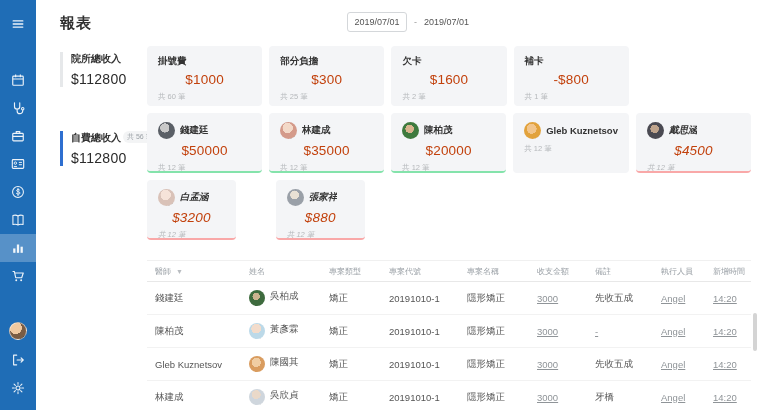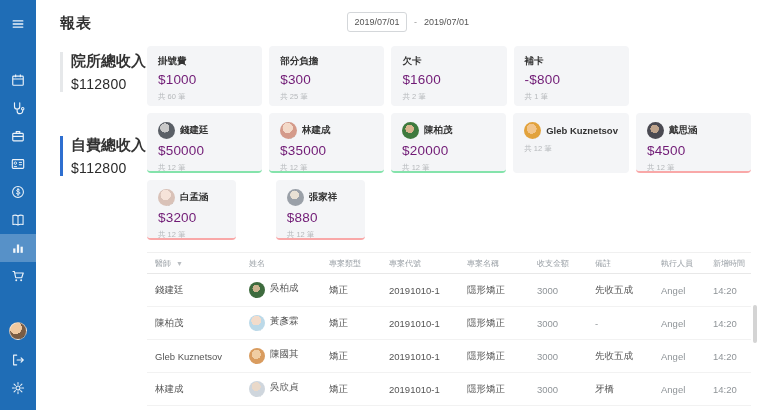--- a/index.html
+++ b/index.html
@@ -27,55 +27,55 @@
     font-size:9px; color:#555; text-align:center; font-family:"Liberation Sans",sans-serif; background:#fff; }
   .date-sep { font-size:9px; color:#9a9a9a; }
   .date-end { font-size:9px; color:#555; }
 
   .content { display:flex; margin-top:2px; }
 
   
   .summary { width:78px; margin-right:9px; flex-shrink:0; }
   .sumblk { padding-left:8px; border-left:3px solid #e6e8ea; margin-top:6px; margin-bottom:44px; }
   .sumblk.blue { border-left-color:#2e6fd0; }
-  .sum-label { font-size:15px; font-weight:bold; color:#333; white-space:nowrap; }
+  .sum-label { font-size:10px; font-weight:bold; color:#333; white-space:nowrap; }
   .sum-badge { font-size:7px; color:#9aa0a6; background:#f3f4f5; border-radius:7px; padding:1px 4px;
     margin-left:2px; white-space:nowrap; }
   .sum-value { font-size:14px; color:#2b2b2b; margin-top:5px; letter-spacing:.3px; }
 
   
   .cardscol { flex:1; }
   .cardrow { display:grid; grid-template-columns:repeat(5,1fr); gap:7px; margin-bottom:7px; }
   .card { background:#f4f5f7; border-radius:4px; padding:9px 11px 7px; height:60px;
     border-bottom:2px solid transparent; }
   .card .ctitle { font-size:9.5px; font-weight:bold; color:#333; }
-  .card .cvalue { font-size:13.5px; color:#701a75; margin-top:4px; letter-spacing:.2px; }
+  .card .cvalue { font-size:13.5px; color:#c2410c; margin-top:4px; letter-spacing:.2px;text-align:center; }
   .card .ccount { font-size:7.5px; color:#b5b8bb; margin-top:5px; }
   .card.acc-green { border-bottom-color:#84e3ab; }
-  .card.acc-red { border-bottom-color:#f9a8a8; }
+  .card.acc-red { border-bottom-color:#f9a8a8;font-style:italic; }
   .dhead { display:flex; align-items:center; gap:5px; }
   .dname { font-size:9.5px; font-weight:bold; color:#333; white-space:nowrap; overflow:hidden; }
   .avatar { width:17px; height:17px; border-radius:50%; flex-shrink:0; }
   .av1 { background:radial-gradient(circle at 40% 35%, #c9c9c9 0 30%, #5a5f66 31% 80%, #33363b 81%); }
   .av2 { background:radial-gradient(circle at 45% 35%, #f3d9c8 0 35%, #d49a8a 36% 75%, #8c5f52 76%); }
   .av3 { background:radial-gradient(circle at 45% 40%, #d8b48e 0 30%, #3e7a3e 31% 80%, #274d27 81%); }
   .av4 { background:radial-gradient(circle at 45% 40%, #f2c58c 0 35%, #e2a23c 36% 75%, #7a5117 76%); }
   .av5 { background:radial-gradient(circle at 45% 40%, #bfa48c 0 30%, #4a4a52 31% 80%, #26262b 81%); }
   .av6 { background:radial-gradient(circle at 45% 35%, #f6e3d9 0 35%, #d9c2b8 36% 75%, #9a7d70 76%); }
   .av7 { background:radial-gradient(circle at 45% 35%, #e8e0d4 0 30%, #9aa0a8 31% 80%, #5c6066 81%); }
 
   
   .tablewrap { position:relative; border-top:1px solid #f0f0f0; margin-top:1px; }
   .trow { display:grid; grid-template-columns:94px 80px 60px 78px 70px 58px 66px 52px 38px;
     align-items:center; border-bottom:1px solid #f2f2f2; padding-left:8px; }
   .trow.head { height:21px; border-bottom:1px solid #e8e8e8; cursor:default; }
   .trow.body { height:33px; cursor:pointer; background:#fff; }
   .th { font-size:8px; color:#9aa0a6; white-space:nowrap; }
   .td { font-size:9.5px; color:#555; white-space:nowrap; overflow:hidden; }
-  .td.dim { color:#8f9498; }
+  .td.dim { color:#8f9498;text-decoration:underline; }
   .namecell { display:flex; gap:5px; }
   .tavatar { width:16px; height:16px; border-radius:50%; flex-shrink:0; }
   .tav1 { background:radial-gradient(circle at 45% 40%, #cbb38f 0 28%, #3e6b3e 29% 80%, #233d23 81%); }
   .tav2 { background:radial-gradient(circle at 45% 35%, #f3dccb 0 35%, #bcd9e8 36% 78%, #6e93a8 79%); }
   .tav3 { background:radial-gradient(circle at 45% 40%, #f0cda3 0 35%, #d99c5f 36% 78%, #8a5c2e 79%); }
   .tav4 { background:radial-gradient(circle at 45% 35%, #ead9c9 0 32%, #cfd6dd 33% 78%, #8a9098 79%); }
   .sortcaret { font-size:7px; color:#b8bcc0; margin-left:5px; }
   .vscroll { position:absolute; right:-6px; top:52px; width:4px; height:38px;
     background:#d4d4d4; border-radius:2px; cursor:pointer; }
 </style>
@@ -246,21 +246,21 @@
           <div class="card acc-red">
             <div class="dhead">
                 <span class="avatar av5"></span>
               <span class="dname">戴思涵</span>
               </div>
             <div class="cvalue">$4500</div>
             <div class="ccount">共 12 筆</div>
           </div>
         </div>
 
-        <div class="cardrow" style="margin-bottom:12px;gap:40px;">
+        <div class="cardrow" style="margin-bottom:20px;gap:40px;">
           <div class="card acc-red">
             <div class="dhead">
                 <span class="avatar av6"></span>
               <span class="dname">白孟涵</span>
               </div>
             <div class="cvalue">$3200</div>
             <div class="ccount">共 12 筆</div>
           </div>
           <div class="card acc-red">
             <div class="dhead">

